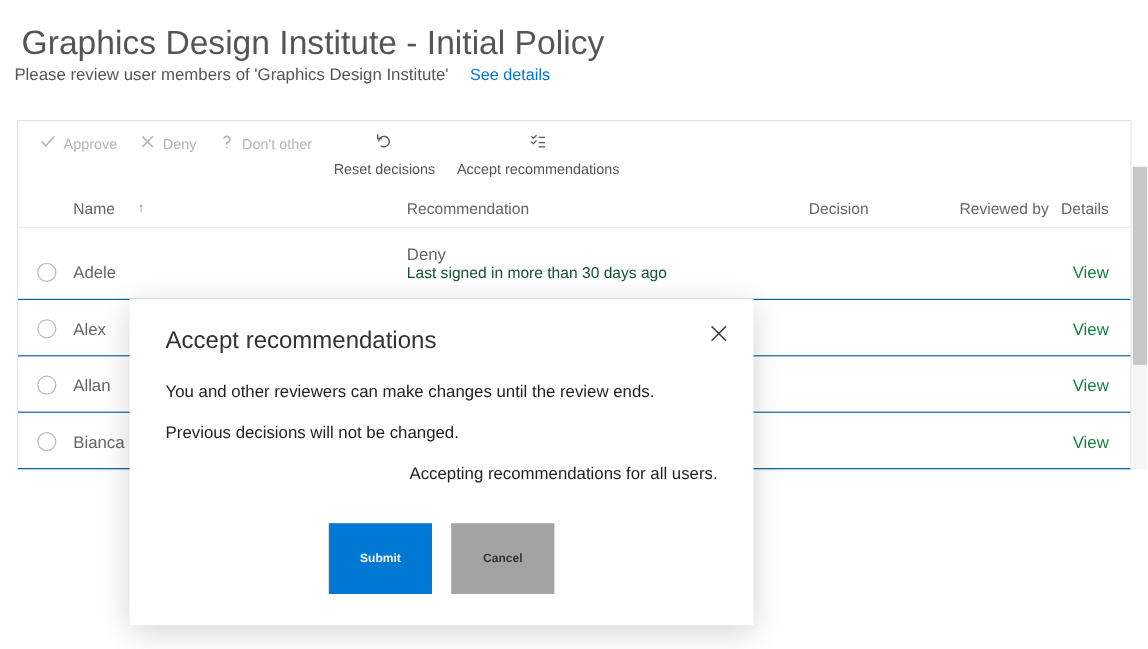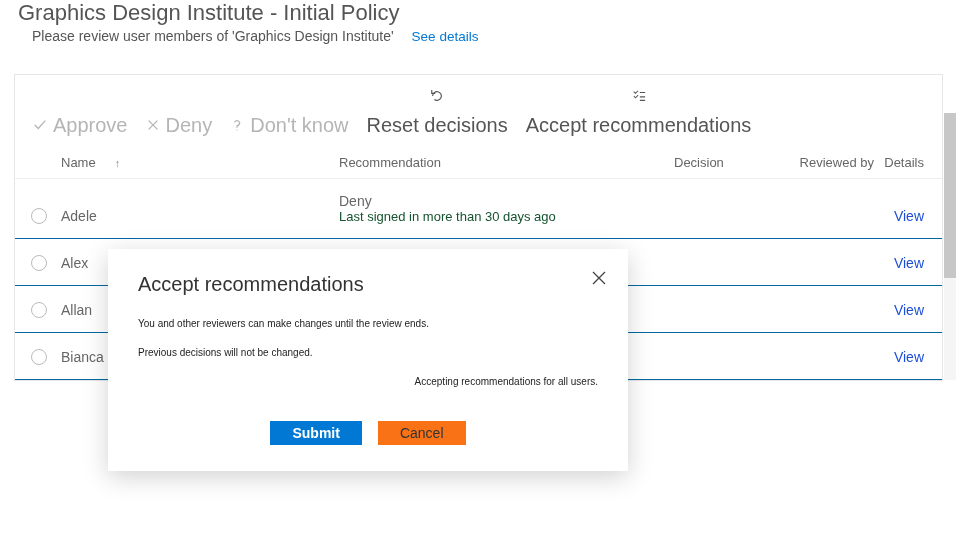--- a/index.html
+++ b/index.html
@@ -7,27 +7,27 @@
     font-family: "Segoe UI", -apple-system, sans-serif;
     font-size: 14px;
     color: #333;
     background: #fff;
     width: 957px;
     height: 541px;
     overflow: hidden;
     position: relative;
   }
   .page-title {
-    font-size: 22px;
+    font-size: 28px;
     font-weight: 300;
     color: #555;
-    padding: 0 18px 2px;
+    padding: 20px 18px 2px;
   }
   .subtitle-row {
-    padding: 0 32px 18px;
+    padding: 0 12px 18px;
     font-size: 14px;
     color: #555;
   }
   .see-details {
     color: #0078d4;
     margin-left: 14px;
     cursor: pointer;
     font-size: 13.5px;
   }
   .panel {
@@ -45,25 +45,25 @@
   }
   .scrollbar-thumb {
     position: absolute;
     top: 0;
     width: 12px;
     height: 165px;
     background: #c7c7c7;
   }
   .toolbar {
     display: flex;
-    align-items: flex-end;
+    align-items: flex-start;
     gap: 18px;
     padding: 10px 18px;
     color: #888;
-    font-size: 20px;
+    font-size: 12px;
   }
   .tb-item {
     display: inline-flex;
     align-items: center;
     gap: 6px;
     cursor: pointer;
   }
   .tb-item.disabled { color: #b5b5b5; }
   .tb-item.enabled { color: #555; flex-direction: column; }
   .tb-icon { display: inline-block; width: 14px; text-align: center; }
@@ -96,21 +96,21 @@
     margin-top: 2px;
     flex-shrink: 0;
     cursor: pointer;
   }
   .cell-name { width: 278px; }
   .cell-rec { flex: 1; }
   .rec-sub { color: #14532d; font-size: 13px; }
   .cell-dec { width: 90px; }
   .cell-rev { width: 110px; }
   .cell-det { width: 50px; text-align: right; }
-  .view-link { color: #1d4ed8; cursor: pointer; font-size: 14px;}
+  .view-link { color: #15803d; cursor: pointer; font-size: 14px;}
   
   .modal {
     position: absolute;
     left: 108px;
     top: 249px;
     width: 520px;
     background: #fff;
     box-shadow: 0 6px 24px rgba(0,0,0,0.18);
     padding: 24px 30px 26px;
   }
@@ -122,39 +122,39 @@
   }
   .modal-close {
     position: absolute;
     top: 22px;
     right: 22px;
     cursor: pointer;
     width: 14px; height: 14px;
     color: #444;
   }
   .modal-body p {
-    font-size: 10px;
+    font-size: 14px;
     color: #222;
     margin-bottom: 18px;
   }
   .modal-body p:last-of-type { margin-bottom: 34px; text-align: right; }
   .modal-actions {
     display: flex;
     justify-content: center;
     gap: 16px;
   }
   .btn {
-    padding: 4px 22px;
-    font-size: 14px;
+    padding: 24px 22px;
+    font-size: 10px;
     border: none;
     cursor: pointer;
     min-width: 86px;
   }
   .btn-primary { background: #0078d4; color: #fff; font-weight: 600; }
-  .btn-secondary { background: #f97316; color: #333; }
+  .btn-secondary { background: #a3a3a3; color: #333; font-weight: bold; }
 </style>
 </head>
 <body>
 
 <h1 class="page-title">Graphics Design Institute - Initial Policy</h1>
 <div class="subtitle-row">
   <span>Please review user members of 'Graphics Design Institute'</span>
   <span class="see-details">See details</span>
 </div>
 
@@ -179,21 +179,21 @@
           </svg>
       </span>
       <span>Deny</span>
     </span>
     <span class="tb-item disabled">
       <span class="tb-icon">
         <svg class="q-svg" viewBox="0 0 16 16">
             <path d="M5 5 Q8 1 11 5 Q11 8 8 9 L8 11 M8 13 L8 14" stroke="#b5b5b5" stroke-width="1.5" fill="none"></path>
           </svg>
       </span>
-      <span>Don't know</span>
+      <span>Don't other</span>
     </span>
     <span class="tb-item enabled">
       <span class="tb-icon">
         <svg class="reset-svg" viewBox="0 0 16 16">
             <path d="M3 8 A5 5 0 1 1 5 12" stroke="#555" stroke-width="1.3" fill="none"></path>
             <path d="M6 5 L2 5 L2 1" stroke="#555" stroke-width="1.3" fill="none"></path>
           </svg>
       </span>
       <span>Reset decisions</span>
     </span>

